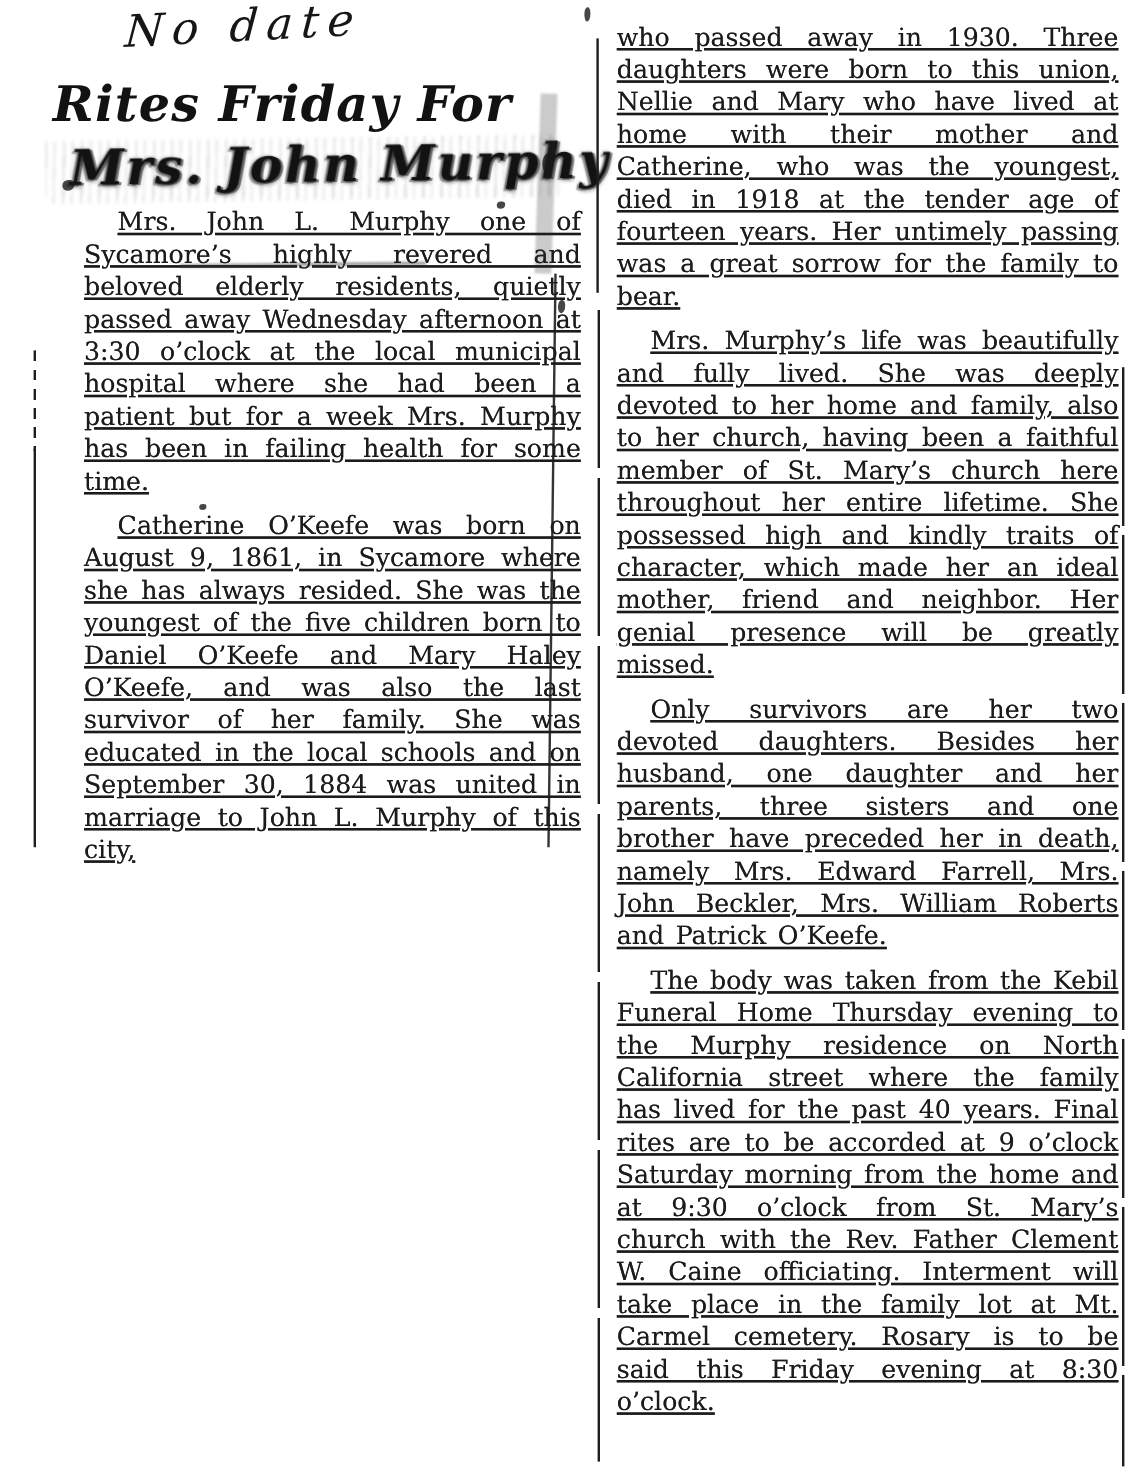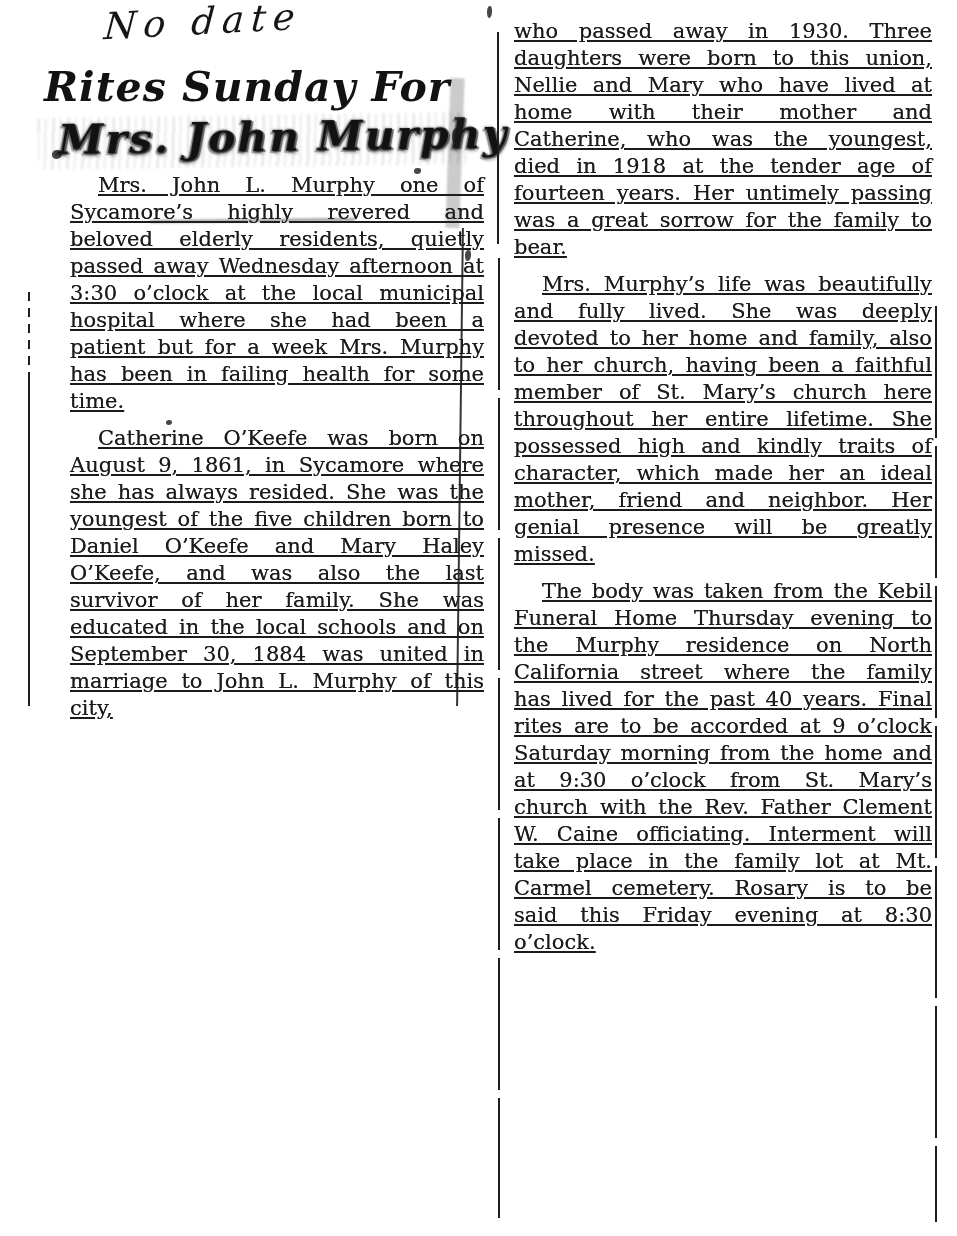--- a/index.html
+++ b/index.html
@@ -110,32 +110,33 @@
 </head>
 <body>
 
 <div class="scan">
 
   <div class="handwritten">No date</div>
 
   <div class="smudge-bar"></div>
 
   <div class="headline">
-    <span class="headline-line1">Rites Sunday For</span>
+    <span class="headline-line1">Rites Friday For</span>
     <span class="headline-line2">Mrs. John Murphy</span>
   </div>
 
   <div class="col col-left">
     <p class="indent">Mrs. John L. Murphy one of Sycamore’s highly revered and beloved elderly residents, quietly passed away Wednesday afternoon at 3:30 o’clock at the local municipal hospital where she had been a patient but for a week Mrs. Murphy has been in failing health for some time.</p>
     <p class="indent">Catherine O’Keefe was born on August 9, 1861, in Sycamore where she has always resided. She was the youngest of the five children born to Daniel O’Keefe and Mary Haley O’Keefe, and was also the last survivor of her family. She was educated in the local schools and on September 30, 1884 was united in marriage to John L. Murphy of this city,</p>
   </div>
 
   <div class="col col-right">
     <p>who passed away in 1930.  Three daughters were born to this union, Nellie and Mary who have lived at home with their mother and Catherine, who was the youngest, died in 1918 at the tender age of fourteen years.  Her untimely passing was a great sorrow for the family to bear.</p>
     <p class="indent">Mrs. Murphy’s life was beautifully and fully lived.  She was deeply devoted to her home and family, also to her church, having been a faithful member of St. Mary’s church here throughout her entire lifetime. She possessed high and kindly traits of character, which made her an ideal mother, friend and neighbor.  Her genial presence will be greatly missed.</p>
+    <p class="indent">Only survivors are her two devoted daughters.  Besides her husband, one daughter and her parents, three sisters and one brother have preceded her in death, namely Mrs. Edward Farrell, Mrs. John Beckler, Mrs. William Roberts and Patrick O’Keefe.</p>
     <p class="indent">The body was taken from the Kebil Funeral Home Thursday evening to the Murphy residence on North California street where the family has lived for the past 40 years.  Final rites are to be accorded at 9 o’clock Saturday morning from the home and at 9:30 o’clock from St. Mary’s church with the Rev. Father Clement W. Caine officiating. Interment will take place in the family lot at Mt. Carmel cemetery.  Rosary is to be said this Friday evening at 8:30 o’clock.</p>
   </div>
 
   <div class="rule-dashed" style="left:28px; top:292px; height:84px;"></div>
   <div class="rule" style="left:28px; top:374px; height:332px;"></div>
 
   <div class="rule" style="left:459px; top:228px; height:478px; transform:rotate(0.7deg); opacity:0.9;"></div>
   <div class="smear" style="left:448px; top:78px; width:14px; height:150px; transform:rotate(2deg); opacity:0.55;"></div>
 
   <div class="rule" style="left:497px; top:32px; height:212px;"></div>

